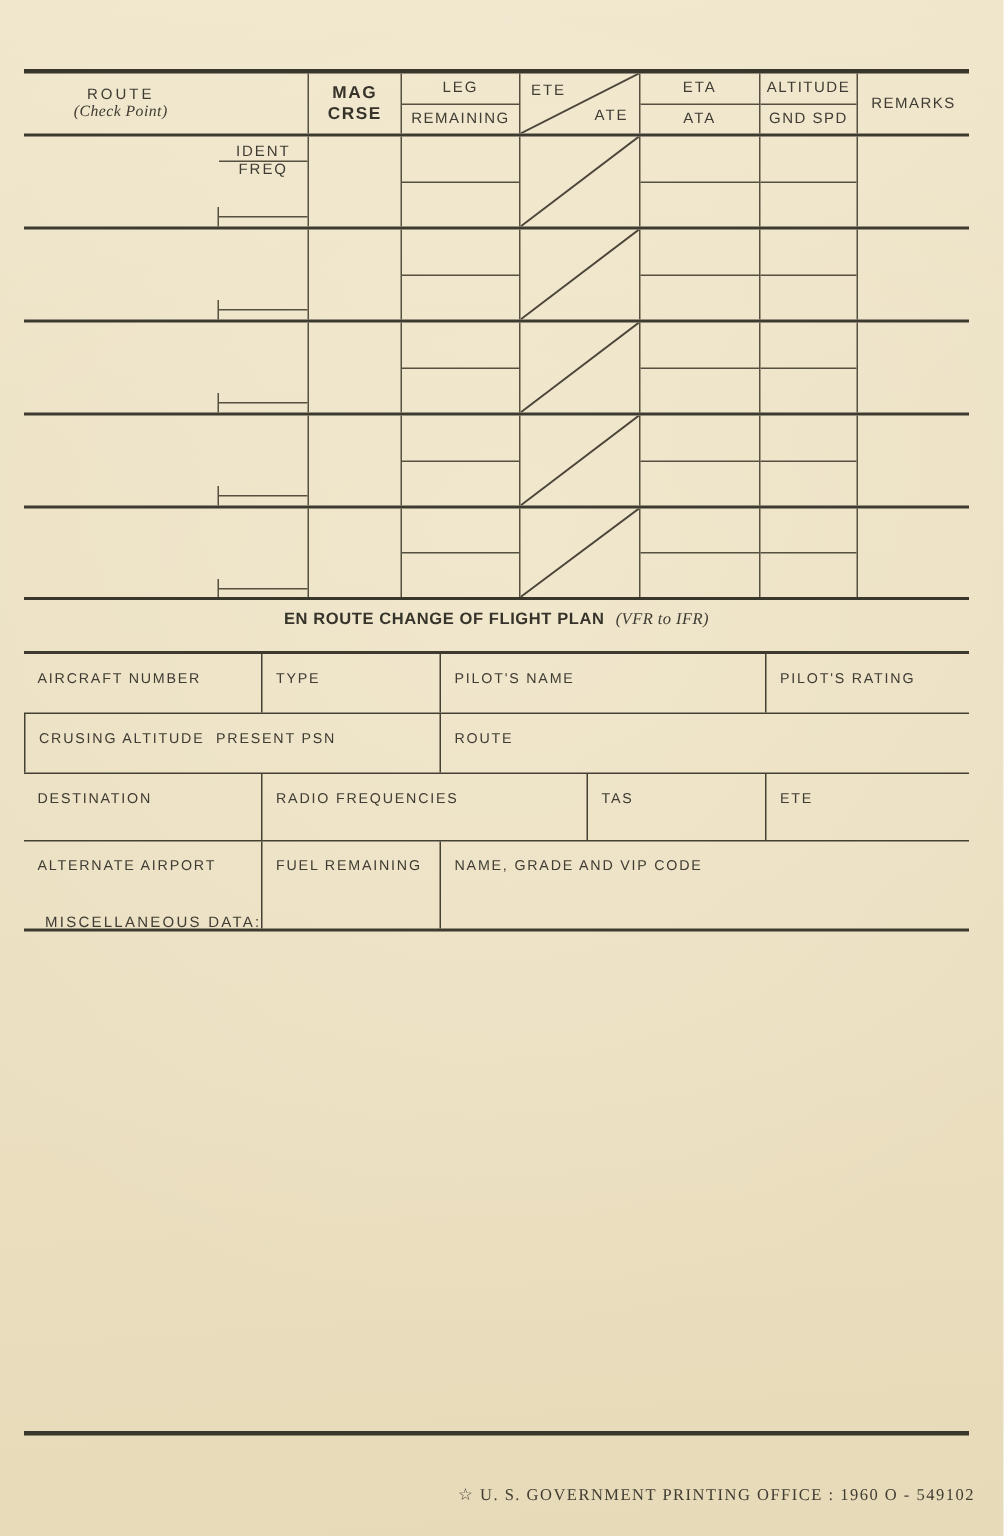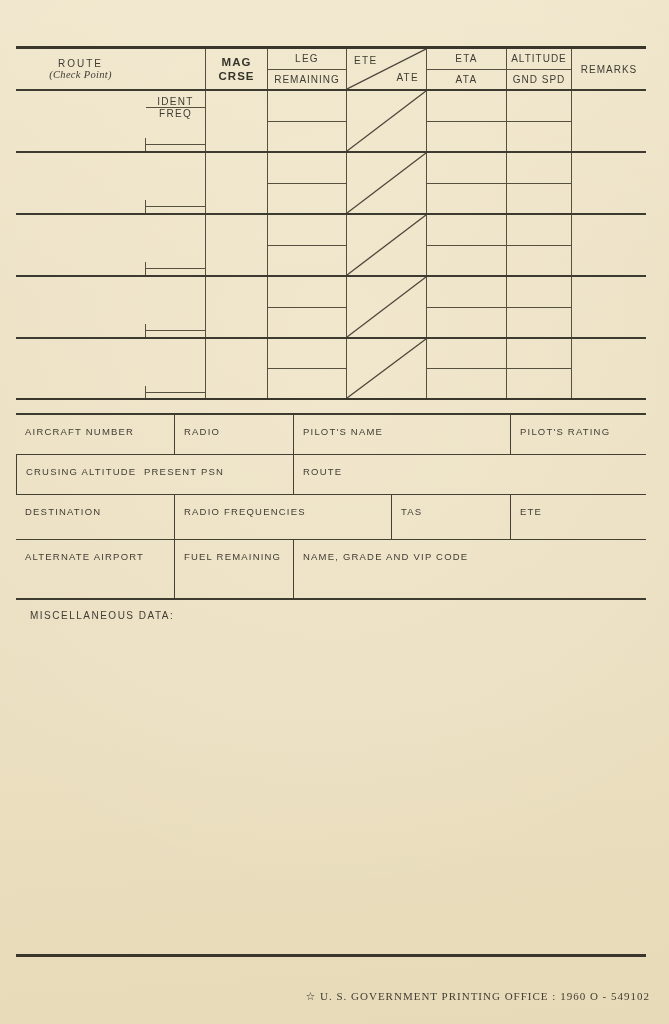--- a/index.html
+++ b/index.html
@@ -36,21 +36,21 @@
   .ital { font-family:"Liberation Serif", serif; font-style:italic; font-size:10.5px; letter-spacing:.3px; }
   .diag-svg { position:absolute; left:0; top:0; width:100%; height:100%; display:block; }
   .diag-svg line { stroke:#4a4538; stroke-width:1.3; vector-effect:non-scaling-stroke; }
   .ete-lbl { position:absolute; left:7px; top:6px; }
   .ate-lbl { position:absolute; right:7px; bottom:6px; }
   
   .section-title { position:absolute; left:16px; top:403px; width:630px; text-align:center; white-space:nowrap; }
   .section-title .bold-part { font-weight:bold; font-size:11px; letter-spacing:.4px; color:#36332a; }
   .section-title .ital-part { font-family:"Liberation Serif", serif; font-style:italic; font-size:11px; letter-spacing:.3px; margin-left:3px; }
   .ftable {
-    position:absolute; left:16px; top:413px; width:630px; box-sizing:border-box;
+    position:absolute; left:16px; top:434px; width:630px; box-sizing:border-box;
     border-top:2px solid #3d3a30; border-bottom:2px solid #3d3a30;
   }
   .frow { display:flex; box-sizing:border-box; width:100%; border-bottom:1.5px solid #444033; }
   .frow.r1{height:40px;} .frow.r2{height:40px;} .frow.r3{height:45px;} .frow.r4{height:58px; border-bottom:none;}
   .fcell { box-sizing:border-box; border-left:1.5px solid #444033; padding:6px 0 0 9px; }
   .fcell.first { border-left:none; }
   .fw1{width:158px;} .fw2{width:119px;} .fw3{width:217px;} .fw4{width:136px;} .fw34{width:353px;}
   .flbl { font-size:9.5px; letter-spacing:1.2px; white-space:nowrap; color:#3f3c33; }
   .request-note {
     font-family:"Liberation Serif", serif; font-style:italic;
@@ -260,25 +260,29 @@
           <div class="half"></div>
         </div>
       <div class="rcell w7 split blank">
           <div class="half top"></div>
           <div class="half"></div>
         </div>
       <div class="rcell w8"></div>
     </div>
   </div>
 
+  <div class="section-title">
+    <span class="bold-part">EN ROUTE CHANGE OF FLIGHT PLAN</span>
+    <span class="ital-part">(VFR to IFR)</span>
+  </div>
 
   <div class="ftable">
     <div class="frow r1">
       <div class="fcell first fw1"><span class="flbl">AIRCRAFT NUMBER</span></div>
-      <div class="fcell fw2"><span class="flbl">RADIO</span></div>
+      <div class="fcell fw2"><span class="flbl">TYPE</span></div>
       <div class="fcell fw3"><span class="flbl">PILOT'S NAME</span></div>
       <div class="fcell fw4"><span class="flbl">PILOT'S RATING</span></div>
     </div>
     <div class="frow r2">
       <div class="fcell fw2"><span class="flbl">CRUSING ALTITUDE</span></div>
       <div class="fcell first fw1"><span class="flbl">PRESENT PSN</span></div>
       <div class="fcell fw34"><span class="flbl">ROUTE</span></div>
     </div>
     <div class="frow r3">
       <div class="fcell first fw1"><span class="flbl">DESTINATION</span></div>

